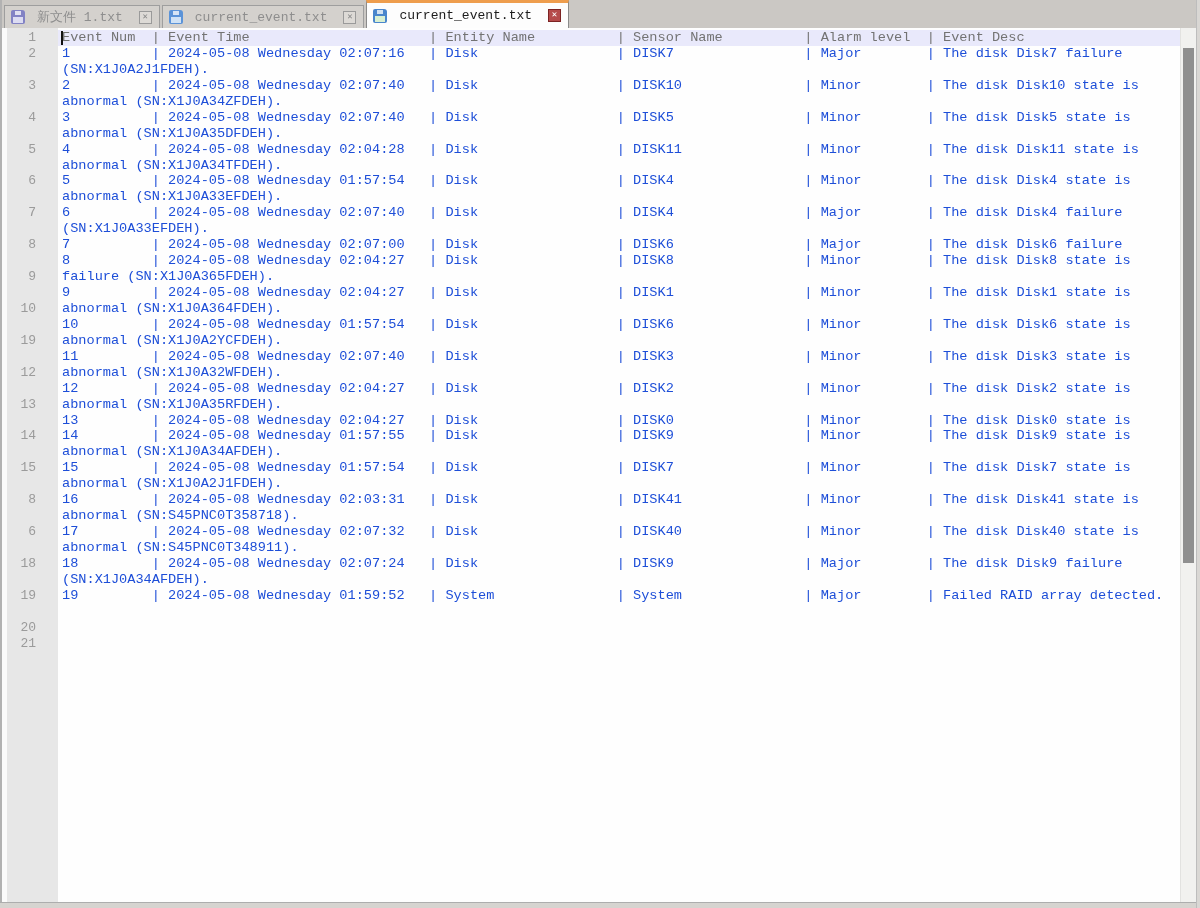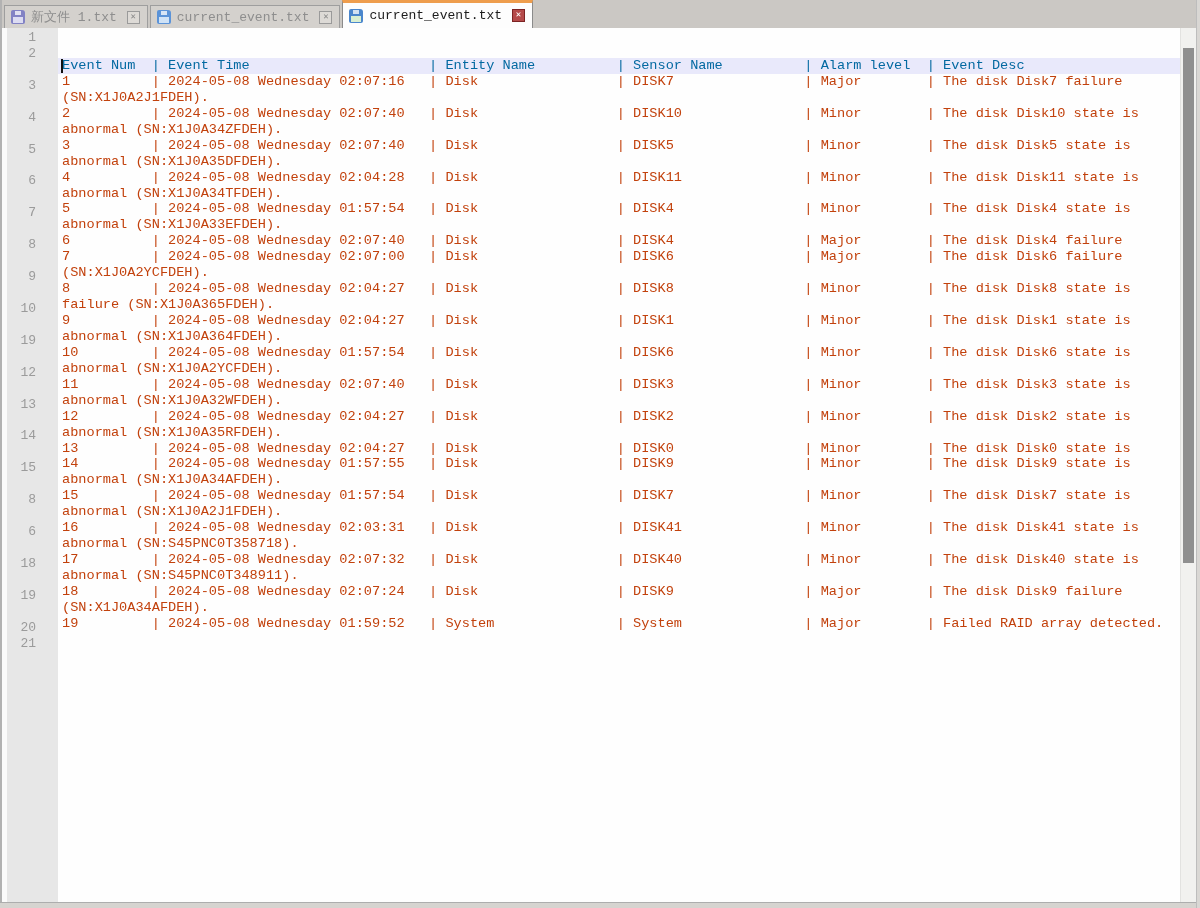--- a/index.html
+++ b/index.html
@@ -14,21 +14,21 @@
   .edge-left{position:absolute;left:0;top:0;width:2px;height:908px;background:#b2b2b2;}
   .edge-right{position:absolute;right:0;top:0;width:3px;height:908px;background:#d9d7d4;border-left:1px solid #bdbdbd;}
   .bottom-bar{position:absolute;left:0;bottom:0;width:1200px;height:6px;background:#d6d4d0;border-top:1px solid #adadad;box-sizing:border-box;}
 
   
   .tabbar{
     position:absolute;left:2px;top:0;width:1194px;height:28px;
     background:#cbc8c4;display:flex;align-items:flex-end;
   }
   .tab{
-    height:23px;display:flex;align-items:center;gap:6px;
+    height:23px;display:flex;align-items:center;gap:12px;
     padding:0 7px 0 6px;margin-left:2px;
     background:#d4d1cd;border:1px solid #9e9e9e;border-bottom:none;
     color:#8e8e8e;font-size:13px;white-space:nowrap;cursor:default;
     box-sizing:border-box;
   }
   .tab.active{
     height:28px;background:#fdfdfd;color:#1c1c1c;
     border-top:3px solid #ee9d4d;border-left:1px solid #8b8b8b;border-right:1px solid #8b8b8b;
   }
   
@@ -59,23 +59,23 @@
   }
   .gutter .ln{
     height:15.95px;line-height:15.95px;font-size:13px;color:#9b9b9b;
     text-align:right;padding-right:22px;white-space:pre;
   }
   .code{
     position:relative;flex:1;padding-top:2px;overflow:hidden;box-sizing:border-box;
   }
   .row{
     position:relative;height:15.95px;line-height:15.95px;
-    font-size:13.6px;color:#c2410c;white-space:pre;padding-left:4px;
+    font-size:13.6px;color:#1d4ed8;white-space:pre;padding-left:4px;
   }
-  .row.current{background:#e9e9fb;color:#0369a1;margin-top:28px;}
+  .row.current{background:#e9e9fb;color:#737373;}
   .caret{position:absolute;left:3px;top:1px;width:2px;height:14px;background:#111;}
 
   .vscroll{
     position:absolute;right:0;top:0;width:17px;height:874px;
     background:#f1f1ef;border-left:1px solid #e2e2e0;box-sizing:border-box;
   }
   .vthumb{position:absolute;left:2px;width:11px;background:#8f8f8f;}
 </style>
 </head>
 <body>
@@ -149,22 +149,22 @@
         <div class="row">(SN:X1J0A2J1FDEH).</div>
         <div class="row">2          | 2024-05-08 Wednesday 02:07:40   | Disk                 | DISK10               | Minor        | The disk Disk10 state is</div>
         <div class="row">abnormal (SN:X1J0A34ZFDEH).</div>
         <div class="row">3          | 2024-05-08 Wednesday 02:07:40   | Disk                 | DISK5                | Minor        | The disk Disk5 state is</div>
         <div class="row">abnormal (SN:X1J0A35DFDEH).</div>
         <div class="row">4          | 2024-05-08 Wednesday 02:04:28   | Disk                 | DISK11               | Minor        | The disk Disk11 state is</div>
         <div class="row">abnormal (SN:X1J0A34TFDEH).</div>
         <div class="row">5          | 2024-05-08 Wednesday 01:57:54   | Disk                 | DISK4                | Minor        | The disk Disk4 state is</div>
         <div class="row">abnormal (SN:X1J0A33EFDEH).</div>
         <div class="row">6          | 2024-05-08 Wednesday 02:07:40   | Disk                 | DISK4                | Major        | The disk Disk4 failure</div>
+        <div class="row">(SN:X1J0A33EFDEH).</div>
         <div class="row">7          | 2024-05-08 Wednesday 02:07:00   | Disk                 | DISK6                | Major        | The disk Disk6 failure</div>
-        <div class="row">(SN:X1J0A2YCFDEH).</div>
         <div class="row">8          | 2024-05-08 Wednesday 02:04:27   | Disk                 | DISK8                | Minor        | The disk Disk8 state is</div>
         <div class="row">failure (SN:X1J0A365FDEH).</div>
         <div class="row">9          | 2024-05-08 Wednesday 02:04:27   | Disk                 | DISK1                | Minor        | The disk Disk1 state is</div>
         <div class="row">abnormal (SN:X1J0A364FDEH).</div>
         <div class="row">10         | 2024-05-08 Wednesday 01:57:54   | Disk                 | DISK6                | Minor        | The disk Disk6 state is</div>
         <div class="row">abnormal (SN:X1J0A2YCFDEH).</div>
         <div class="row">11         | 2024-05-08 Wednesday 02:07:40   | Disk                 | DISK3                | Minor        | The disk Disk3 state is</div>
         <div class="row">abnormal (SN:X1J0A32WFDEH).</div>
         <div class="row">12         | 2024-05-08 Wednesday 02:04:27   | Disk                 | DISK2                | Minor        | The disk Disk2 state is</div>
         <div class="row">abnormal (SN:X1J0A35RFDEH).</div>

